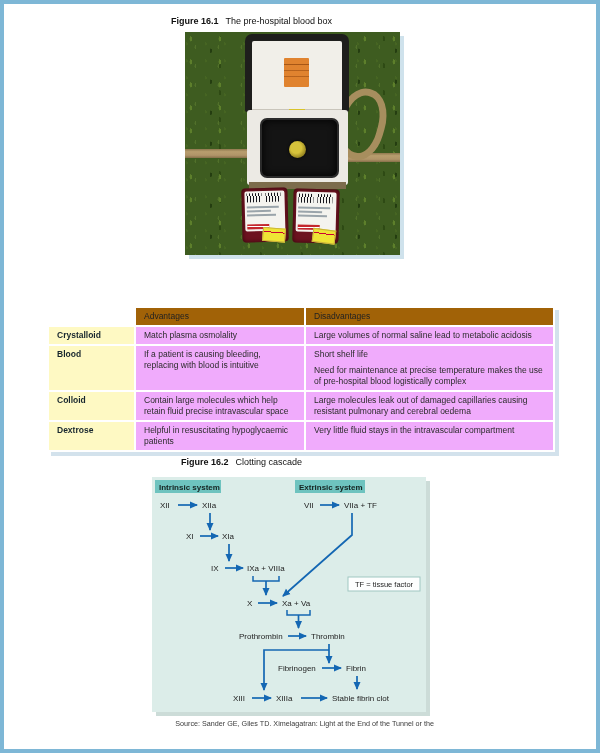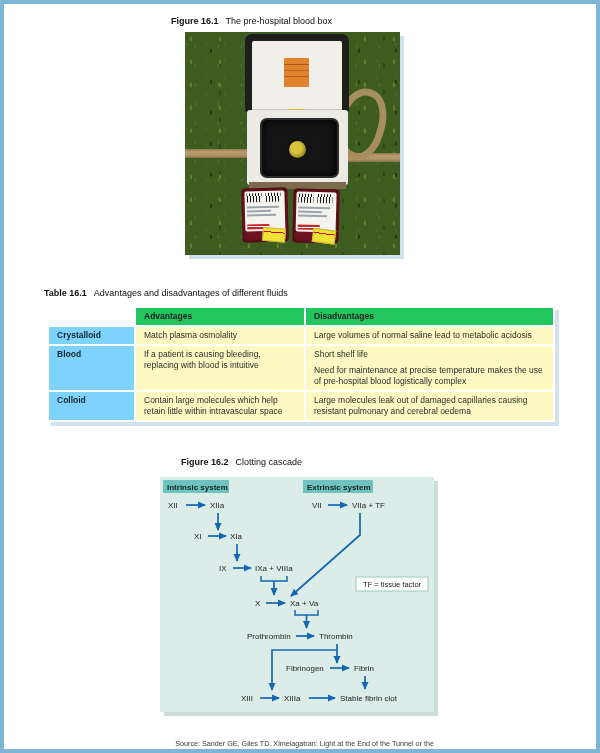--- a/index.html
+++ b/index.html
@@ -59,37 +59,37 @@
     border:1px solid #c9b33b;background-image:linear-gradient(180deg,transparent 3px,#c03 3px,#c03 4px,transparent 4px);}
 
   
   .fluids-table{
     position:absolute;left:43px;top:302px;width:508px;
     border-collapse:separate;border-spacing:2.5px;
     font-size:8.5px;line-height:1.3;color:#2b2b2b;
     box-shadow:4px 4px 0 #d3e2ec;background:#fff;
   }
   .fluids-table th,.fluids-table td{padding:3px 8px;vertical-align:top;text-align:left;}
-  .fluids-table .hdr{background:#22c55e;font-weight:bold;color:#222;height:11px;}
+  .fluids-table .hdr{background:#a16207;font-weight:normal;color:#222;height:11px;}
   .fluids-table .corner{background:#ffffff;}
-  .fluids-table .fluid{background:#7dd3fc;font-weight:bold;color:#17262e;}
-  .fluids-table .cell{background:#fef9c3;margin-left:42px;}
+  .fluids-table .fluid{background:#fef9c3;font-weight:bold;color:#17262e;}
+  .fluids-table .cell{background:#f0abfc;margin-left:42px;}
   .fluids-table p{margin:0 0 5px 0;} .fluids-table p:last-child{margin-bottom:0;}
   .rowA{height:14px;} .rowB{height:34px;} .rowC{height:23px;} .rowD{height:14px;}
 
   
-  .flowpanel{position:absolute;left:156px;top:473px;width:274px;height:235px;
+  .flowpanel{position:absolute;left:148px;top:473px;width:274px;height:235px;
     background:#dcede9;box-shadow:4px 4px 0 #ccdcd8;}
   .flowpanel svg{display:block;}
   .ft{font:8px "Liberation Sans",sans-serif;fill:#1d1d1d;}
   .fh{font:bold 8px "Liberation Sans",sans-serif;fill:#142220;}
   .fl{stroke:#1467b3;stroke-width:1.7;fill:none;marker-end:url(#ah);}
   .br{stroke:#1467b3;stroke-width:1.5;fill:none;}
 
-  .source{position:absolute;left:100px;top:734px;width:330px;text-align:right;
+  .source{position:absolute;left:100px;top:714px;width:330px;text-align:right;
     font-size:7.2px;line-height:1.6;color:#3a3a3a;}
 </style>
 </head>
 <body>
 
 <div class="page">
 
   <div class="cap" style="left:167px;top:12px;">
     <b>Figure 16.1</b><span>The pre-hospital blood box</span>
   </div>
@@ -125,23 +125,20 @@
         <div class="barcode bc2"></div>
         <div class="tline tl1"></div>
         <div class="tline tl2"></div>
         <div class="tline tl3"></div>
         <div class="red-stripe"></div>
       </div>
       <div class="sticker"></div>
     </div>
   </div>
 
-  <div class="cap" style="left:40px;top:284px;">
-    <b>Table 16.1</b><span>Advantages and disadvantages of different fluids</span>
-  </div>
 
   <table class="fluids-table">
     <colgroup>
         <col style="width:85px;">
         <col style="width:168px;">
         <col>
       </colgroup>
     <tbody>
         <tr class="rowA">
       <th class="corner"></th>
@@ -163,24 +160,33 @@
             <p>If a patient is causing bleeding, replacing with blood is intuitive</p>
           </td>
       <td class="cell">
         <p>Short shelf life</p>
         <p>Need for maintenance at precise temperature makes the use of pre-hospital blood logistically complex</p>
       </td>
     </tr>
     <tr class="rowC">
       <th class="fluid">Colloid</th>
       <td class="cell">
-            <p>Contain large molecules which help retain little within intravascular space</p>
+            <p>Contain large molecules which help retain fluid precise intravascular space</p>
           </td>
       <td class="cell">
             <p>Large molecules leak out of damaged capillaries causing resistant pulmonary and cerebral oedema</p>
+          </td>
+    </tr>
+    <tr class="rowD">
+      <th class="fluid">Dextrose</th>
+      <td class="cell">
+            <p>Helpful in resuscitating hypoglycaemic patients</p>
+          </td>
+      <td class="cell">
+            <p>Very little fluid stays in the intravascular compartment</p>
           </td>
     </tr>
   </tbody>
     </table>
 
   <div class="cap" style="left:157px;top:453px;margin-left:20px;">
     <b>Figure 16.2</b><span>Clotting cascade</span>
   </div>
 
   <div class="flowpanel">

